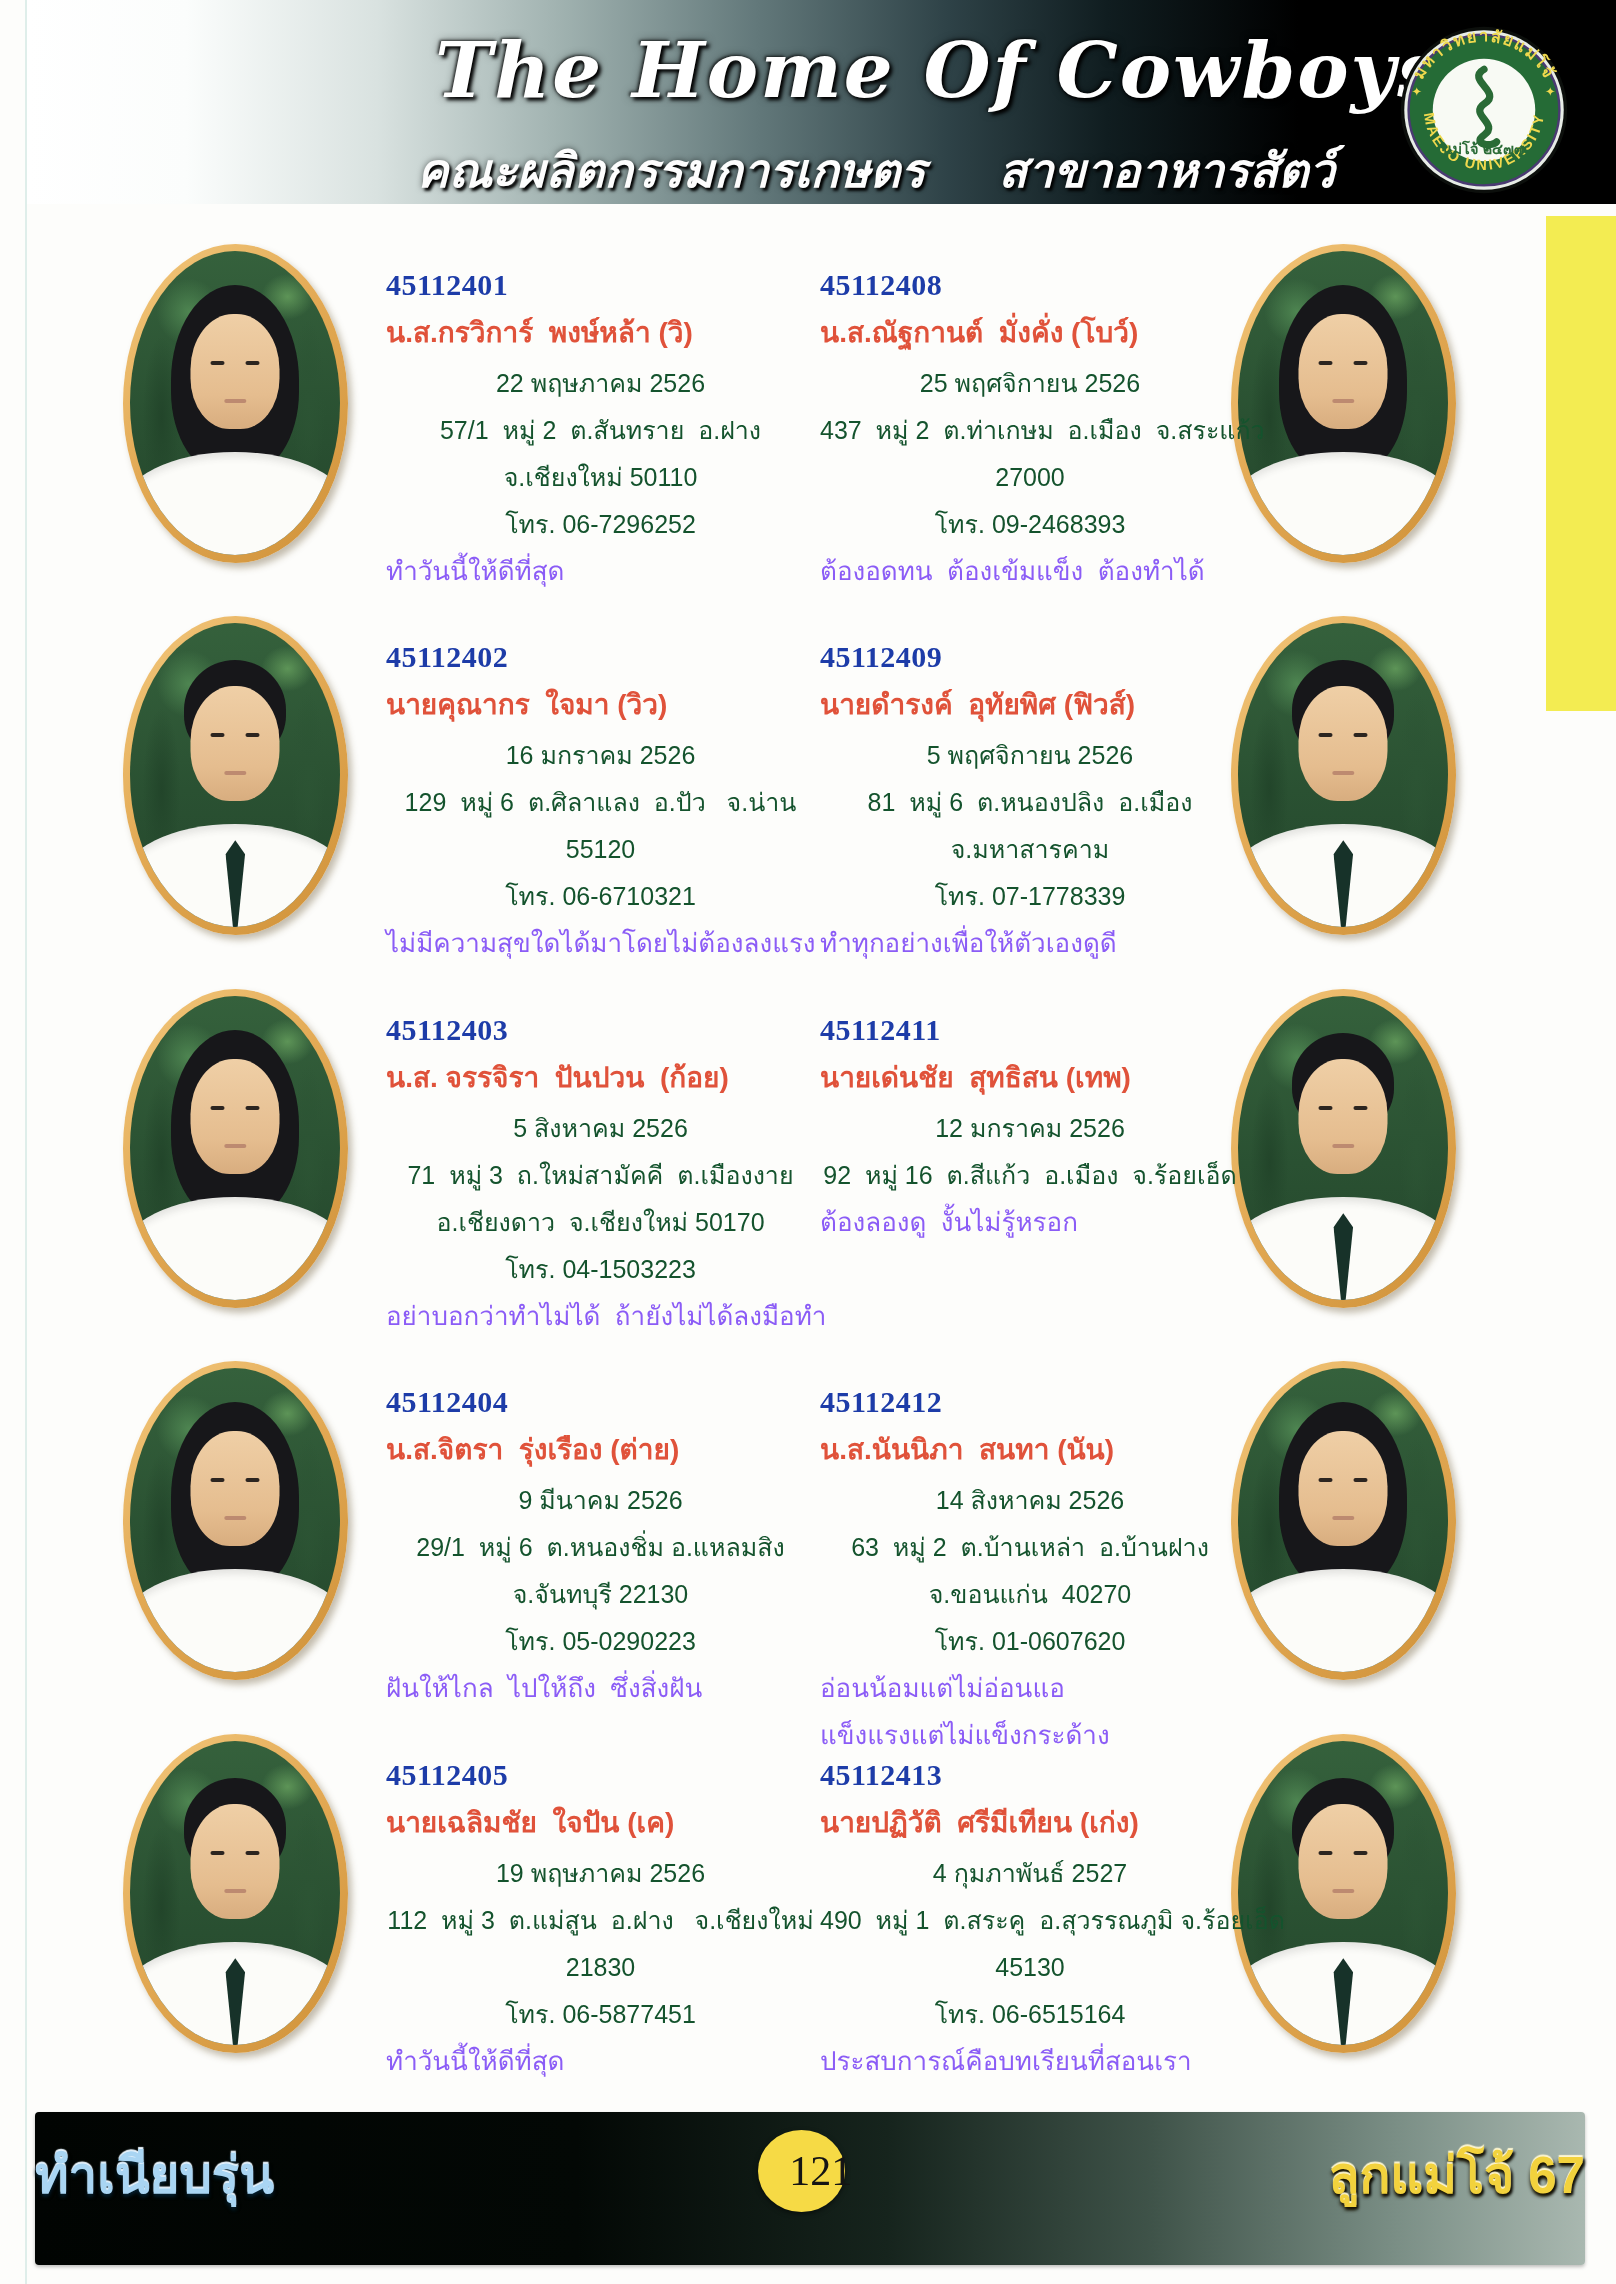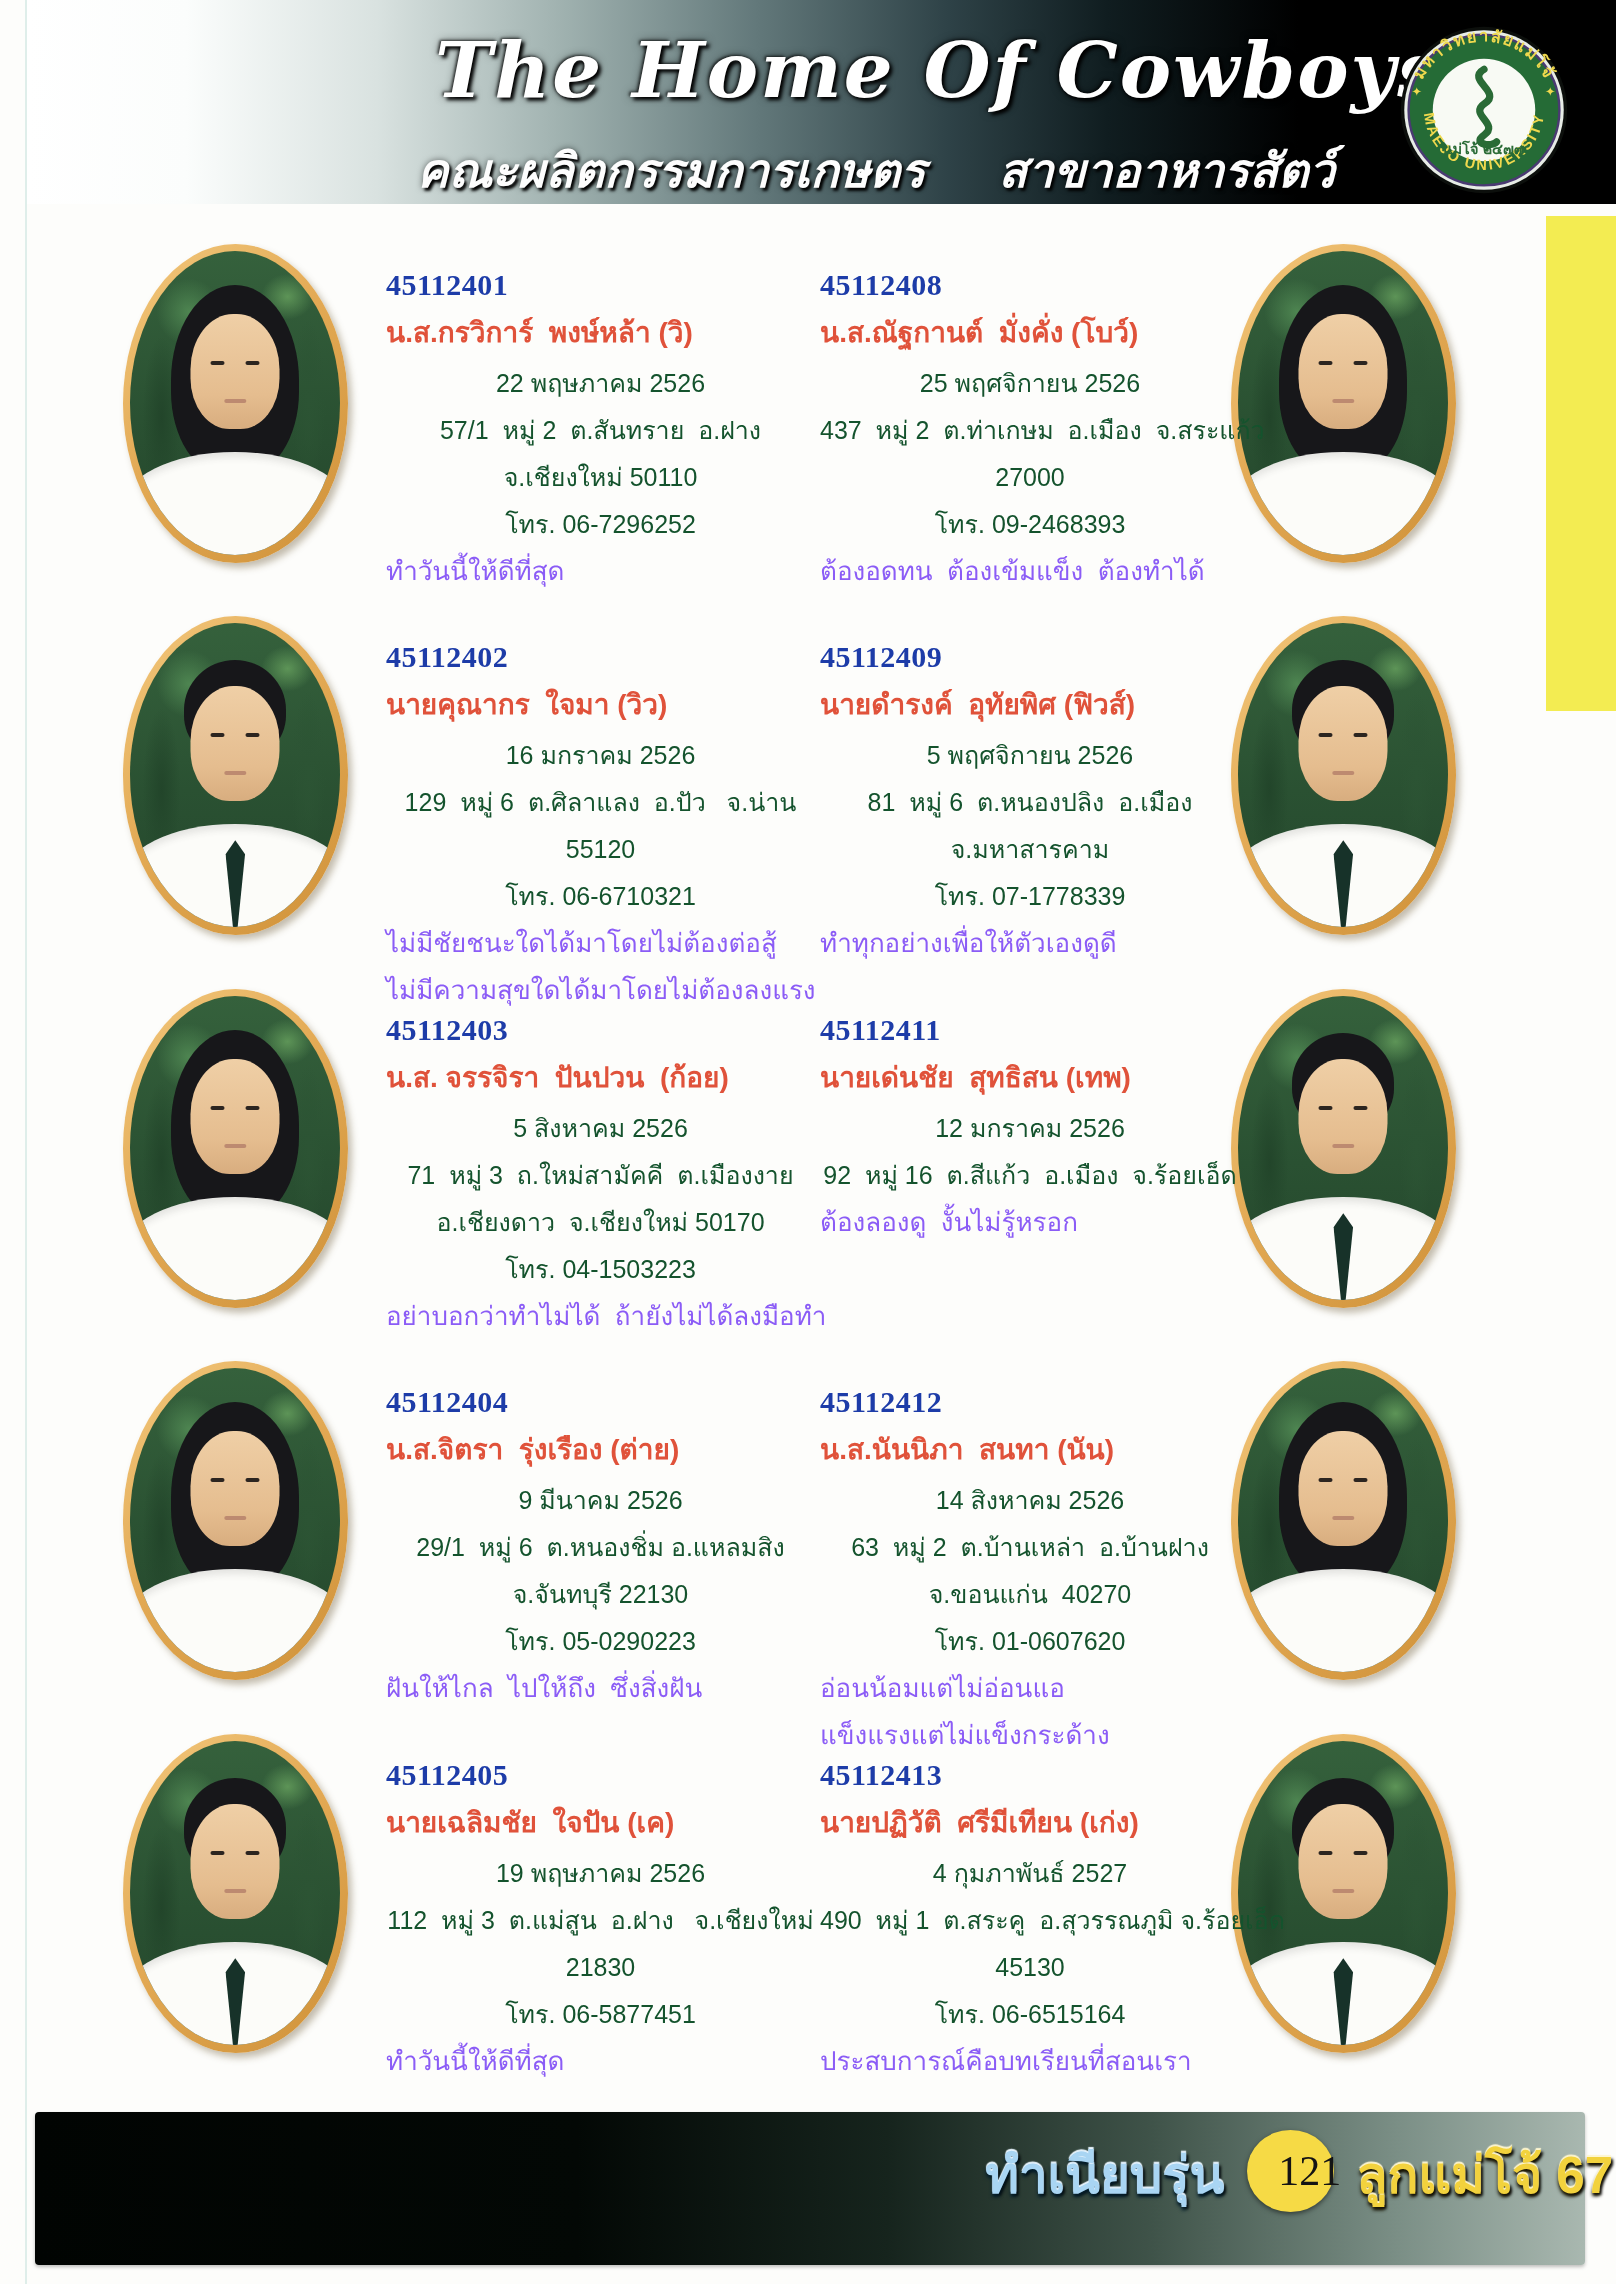--- a/index.html
+++ b/index.html
@@ -84,21 +84,21 @@
   .motto-line{height:47px;line-height:49px;font-size:26px;font-weight:400;color:#8b5cf6;white-space:pre;}
 
   
   .footer-band{
     position:absolute;left:35px;top:2112px;width:1550px;height:153px;border-radius:3.9px;
     background:linear-gradient(90deg,#010402 0%,#030805 35%,#16241d 55%,#3f5349 72%,#7b8f86 88%,#a9b8b0 100%);
     box-shadow:0 2px 3.9px rgba(0,0,0,.25);
   }
   .footer-content{
     position:absolute;left:0;top:22.4px;width:100%;
-    display:flex;justify-content:flex-end;align-items:flex-start;gap:22.4px;padding-left:28px;
+    display:flex;justify-content:space-between;align-items:flex-start;gap:22.4px;
   }
   .footer-title-left{
     font-size:51px;font-weight:bold;color:#a9d5f3;white-space:pre;
     text-shadow:0 -2px 1px #eaf6ff,0 2.9px 3.9px #04202f,2px 2px 2.9px #000;
   }
   .page-number-badge{
     width:87px;height:82px;margin-top:-4.9px;border-radius:50%;background:#f6da45;
     display:flex;align-items:center;justify-content:center;
     box-shadow:0 2px 4.9px rgba(0,0,0,.5);
   }
@@ -182,21 +182,20 @@
   <div class="text">
     <div class="sid">45112402</div>
     <div class="sname">นายคุณากร  ใจมา (วิว)</div>
     <div class="info">
         <div class="info-line">16 มกราคม 2526</div>
         <div class="info-line">129  หมู่ 6  ต.ศิลาแลง  อ.ปัว   จ.น่าน</div>
         <div class="info-line">55120</div>
         <div class="info-line">โทร. 06-6710321</div>
       </div>
     <div class="motto">
-        <div class="motto-line">ไม่มีชัยชนะใดได้มาโดยไม่ต้องต่อสู้</div>
         <div class="motto-line">ไม่มีความสุขใดได้มาโดยไม่ต้องลงแรง</div>
       </div>
   </div>
 </div>
 <div class="entry left" style="top:989px">
   <div class="photo">
     <div class="photo-inner">
       <div class="figure" data-ptype="female">
         <div class="hair"></div>
         <div class="shirt"></div>

